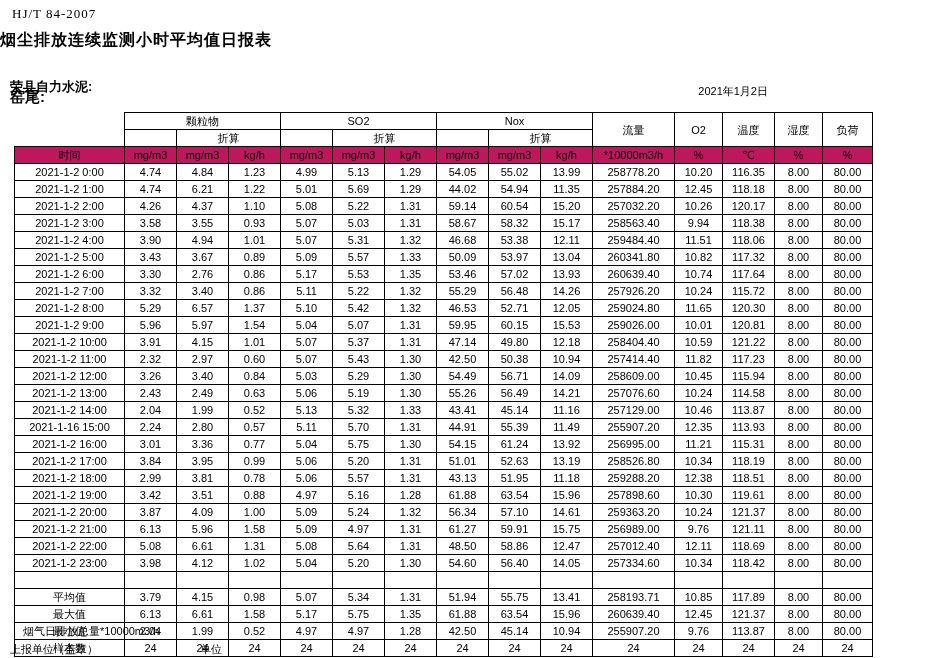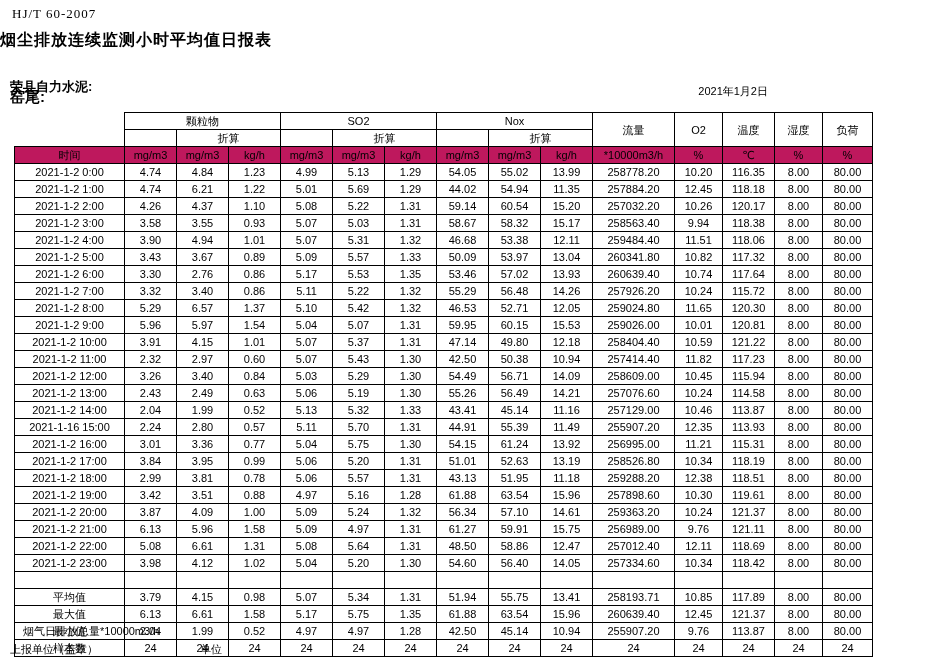--- a/index.html
+++ b/index.html
@@ -70,21 +70,21 @@
     position:absolute;left:10px;top:642px;font-size:11px;
   }
   .foot3{
     position:absolute;left:200px;top:642px;font-size:11px;
   }
   .daily-label{text-align:left;padding-left:4px;}
 </style>
 </head>
 <body>
 
-<div class="std-code">HJ/T  60-2007</div>
+<div class="std-code">HJ/T  84-2007</div>
 <div class="doc-title">烟尘排放连续监测小时平均值日报表</div>
 <div class="company">荣县自力水泥:</div>
 <div class="facility">窑尾:</div>
 <div class="report-date">2021年1月2日</div>
 
 <table class="main">
   <colgroup>
     <col class="time-col">
       <col class="num-col">
       <col class="num-col">

